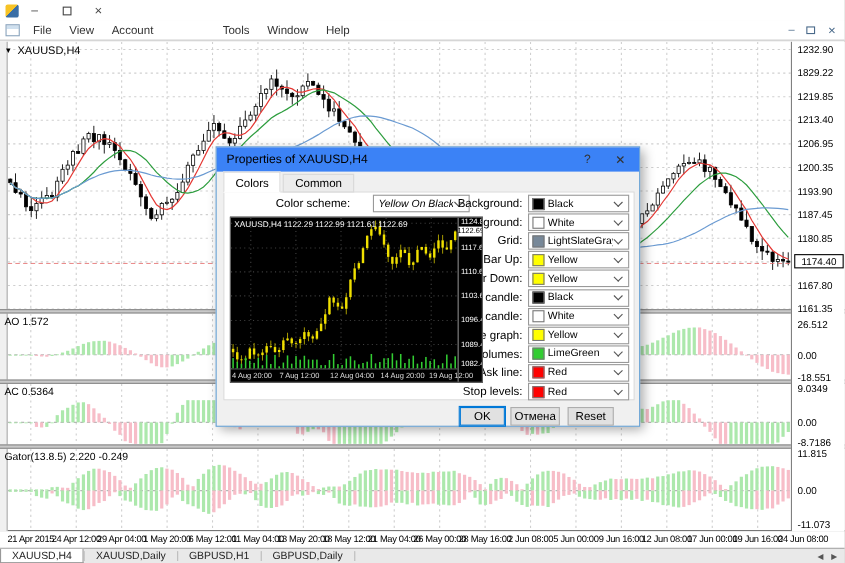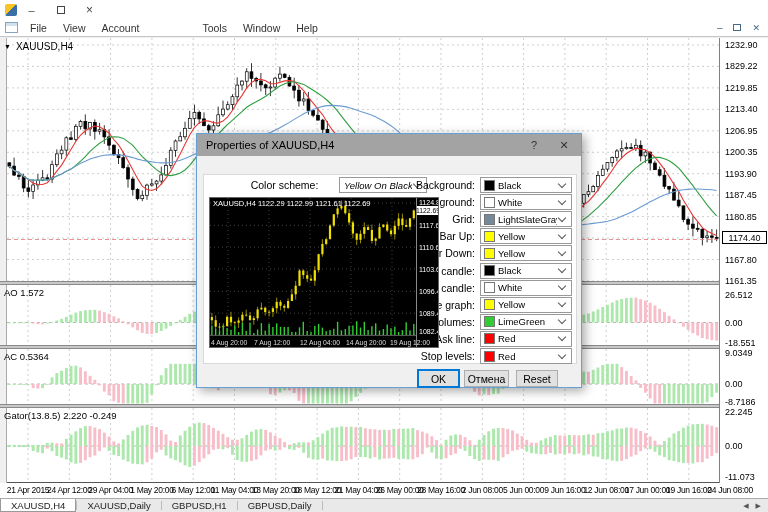--- a/index.html
+++ b/index.html
@@ -1062,21 +1062,21 @@
         <div style="position: absolute; left: 5px; top: 173.6px; font-size: 9px; color: rgb(0, 0, 0); white-space: nowrap;">1180.85</div>
         <div style="position: absolute; left: 2px; top: 193px; width: 45px; height: 13px; background: rgb(255, 255, 255); border: 1px solid rgb(0, 0, 0); font-size: 9px; color: rgb(0, 0, 0); display: flex; align-items: center; justify-content: center;">1174.40</div>
         <div style="position: absolute; left: 5px; top: 216.5px; font-size: 9px; color: rgb(0, 0, 0); white-space: nowrap;">1167.80</div>
         <div style="position: absolute; left: 5px; top: 237.9px; font-size: 9px; color: rgb(0, 0, 0); white-space: nowrap;">1161.35</div>
         <div style="position: absolute; left: 5px; top: 252px; font-size: 9px; color: rgb(0, 0, 0); white-space: nowrap;">26.512</div>
         <div style="position: absolute; left: 5px; top: 279.5px; font-size: 9px; color: rgb(0, 0, 0); white-space: nowrap;">0.00</div>
         <div style="position: absolute; left: 5px; top: 300px; font-size: 9px; color: rgb(0, 0, 0); white-space: nowrap;">-18.551</div>
         <div style="position: absolute; left: 5px; top: 310px; font-size: 9px; color: rgb(0, 0, 0); white-space: nowrap;">9.0349</div>
         <div style="position: absolute; left: 5px; top: 341px; font-size: 9px; color: rgb(0, 0, 0); white-space: nowrap;">0.00</div>
         <div style="position: absolute; left: 5px; top: 359px; font-size: 9px; color: rgb(0, 0, 0); white-space: nowrap;">-8.7186</div>
-        <div style="position: absolute; left: 5px; top: 369px; font-size: 9px; color: rgb(0, 0, 0); white-space: nowrap;">22.245</div>
+        <div style="position: absolute; left: 5px; top: 369px; font-size: 9px; color: rgb(0, 0, 0); white-space: nowrap;">11.815</div>
         <div style="position: absolute; left: 5px; top: 403px; font-size: 9px; color: rgb(0, 0, 0); white-space: nowrap;">0.00</div>
         <div style="position: absolute; left: 5px; top: 434px; font-size: 9px; color: rgb(0, 0, 0); white-space: nowrap;">-11.073</div>
       </div>
     </div>
     <div style="position: absolute; left: 0px; top: 483px; width: 768px; height: 15px; background: rgb(255, 255, 255); overflow: hidden;">
       <div style="position: absolute; left: 28px; top: 2px; transform: translateX(-50%); font-size: 8.5px; letter-spacing: -0.3px; white-space: nowrap; color: rgb(0, 0, 0);">21 Apr 2015</div>
       <div style="position: absolute; left: 69.3px; top: 2px; transform: translateX(-50%); font-size: 8.5px; letter-spacing: -0.3px; white-space: nowrap; color: rgb(0, 0, 0);">24 Apr 12:00</div>
       <div style="position: absolute; left: 110.6px; top: 2px; transform: translateX(-50%); font-size: 8.5px; letter-spacing: -0.3px; white-space: nowrap; color: rgb(0, 0, 0);">29 Apr 04:00</div>
       <div style="position: absolute; left: 151.9px; top: 2px; transform: translateX(-50%); font-size: 8.5px; letter-spacing: -0.3px; white-space: nowrap; color: rgb(0, 0, 0);">1 May 20:00</div>
       <div style="position: absolute; left: 193.2px; top: 2px; transform: translateX(-50%); font-size: 8.5px; letter-spacing: -0.3px; white-space: nowrap; color: rgb(0, 0, 0);">6 May 12:00</div>
@@ -1102,24 +1102,28 @@
       <div style="padding: 0px 10px; display: flex; align-items: center; color: rgb(34, 34, 34); white-space: nowrap;">GBPUSD,H1</div>
       <div style="width: 1px; background: rgb(187, 187, 187); margin: 2px 0px;"></div>
       <div style="padding: 0px 10px; display: flex; align-items: center; color: rgb(34, 34, 34); white-space: nowrap;">GBPUSD,Daily</div>
       <div style="width: 1px; background: rgb(187, 187, 187); margin: 2px 0px;"></div>
       <div style="margin-left: auto; display: flex; align-items: center; gap: 7px; padding-right: 7px; color: rgb(85, 85, 85); font-size: 7px;">
         <div style="">◀</div>
         <div style="">▶</div>
       </div>
     </div>
     <div style="position: absolute; left: 196px; top: 133px; width: 386px; height: 255px; background: rgb(240, 240, 240); border: 1px solid rgb(102, 161, 212); box-shadow: rgba(0, 0, 0, 0.35) 3px 3px 10px; z-index: 10;">
-      <div style="position: absolute; left: 0px; top: 0px; width: 100%; height: 22px; background: #a3a3a3; display: flex; align-items: center;">
+      <div style="position: absolute; left: 0px; top: 0px; width: 100%; height: 22px; background: #3b82f6; display: flex; align-items: center;">
         <div style="margin-left: 9px; font-size: 11px; color: rgb(0, 0, 0); flex: 1 1 0%; white-space: nowrap;">Properties of XAUUSD,H4</div>
         <div style="width: 30px; text-align: center; font-size: 11px; color: rgb(51, 51, 51);">?</div>
         <div style="width: 30px; text-align: center; font-size: 11px; color: rgb(51, 51, 51); margin-right: 2px;">✕</div>
+      </div>
+      <div style="position: absolute; left: 6px; top: 24px; height: 17px; display: flex; z-index: 2;">
+        <div style="padding: 4px 10px 0px; font-size: 10.5px; color: rgb(0, 0, 0); border-width: 1px; border-style: solid; border-color: rgb(217, 217, 217) rgb(217, 217, 217) rgb(255, 255, 255); border-image: initial; background: rgb(255, 255, 255); margin-right: 2px; margin-top: -2px;">Colors</div>
+        <div style="padding: 2px 10px 0px; font-size: 10.5px; color: rgb(0, 0, 0); border: 1px solid rgb(217, 217, 217); background: rgb(236, 236, 236); margin-right: 2px;">Common</div>
       </div>
       <div style="position: absolute; left: 6px; top: 40px; width: 374px; height: 190px; background: rgb(255, 255, 255); border: 1px solid rgb(217, 217, 217);">
         <div style="position: absolute; left: 30px; top: 4px; width: 101px; text-align: center; font-size: 10.5px; color: rgb(0, 0, 0);">Color scheme:</div>
         <div style="position: absolute; left: 135px; top: 2px; width: 88px; height: 16px; background: rgb(255, 255, 255); border: 1px solid rgb(153, 153, 153); display: flex; align-items: center;">
           <div style="font-size: 9.5px; color: rgb(0, 0, 0); flex: 1 1 0%; white-space: nowrap; overflow: hidden; padding-left: 4px; font-style: italic;">Yellow On Black</div>
           <div style="width: 6px; height: 6px; flex: 0 0 auto; border-right: 1.4px solid rgb(85, 85, 85); border-bottom: 1.4px solid rgb(85, 85, 85); transform: rotate(45deg); margin: -3px 6px 0px 2px;"></div>
         </div>
         <div style="position: absolute; left: 186px; top: 4px; width: 85px; text-align: right; font-size: 10.5px; color: rgb(0, 0, 0); white-space: nowrap;">Background:</div>
         <div style="position: absolute; left: 276px; top: 2px; width: 92px; height: 16px; background: rgb(255, 255, 255); border: 1px solid rgb(153, 153, 153); display: flex; align-items: center;">
           <div style="width: 11px; height: 11px; margin: 0px 3px; flex: 0 0 auto; background: rgb(0, 0, 0); border: 1px solid rgb(119, 119, 119);"></div>

